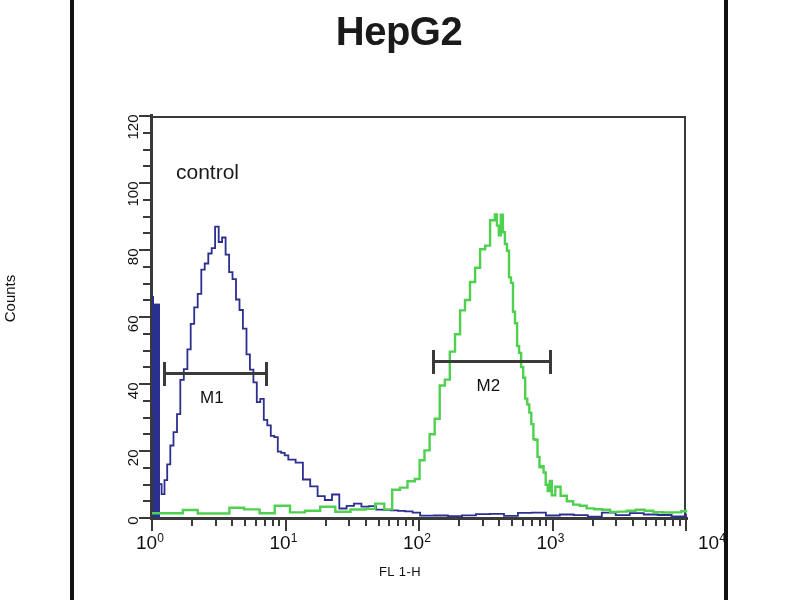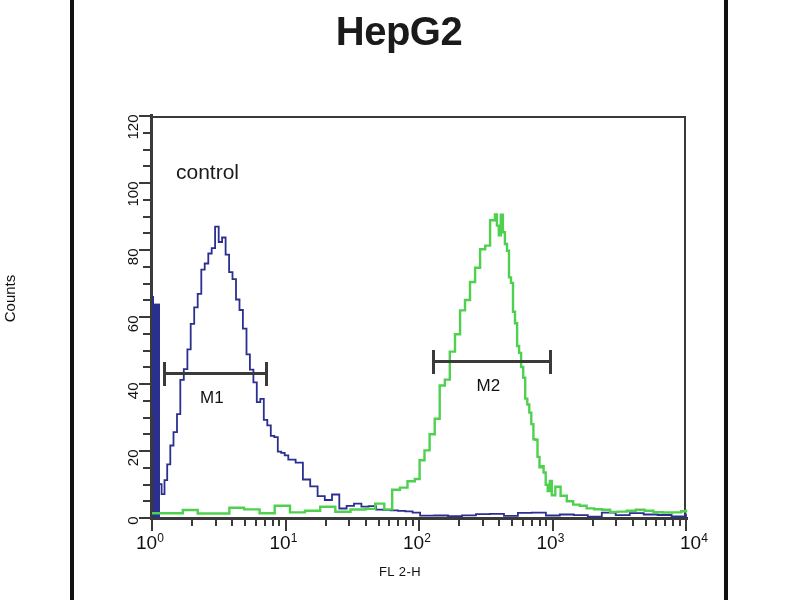--- a/index.html
+++ b/index.html
@@ -64,21 +64,21 @@
 <div id="frame"></div>
 
 <div id="title">HepG2</div>
 
 <div id="chartroot">
 
   <div id="axisY"></div>
   <div id="axisX"></div>
 
   <div id="ytitle">Counts</div>
-  <div id="xtitle">FL 2-H</div>
+  <div id="xtitle">FL 1-H</div>
 
   <div id="yticks">
       <div class="ytick maj" style="top: 517px;"></div>
       <div class="ylab" style="top: 508px; transform: rotate(-90deg);">0</div>
       <div class="ytick maj" style="top: 450px;"></div>
       <div class="ylab" style="top: 441px; transform: rotate(-90deg);">20</div>
       <div class="ytick maj" style="top: 383px;"></div>
       <div class="ylab" style="top: 374px; transform: rotate(-90deg);">40</div>
       <div class="ytick maj" style="top: 316px;"></div>
       <div class="ylab" style="top: 307px; transform: rotate(-90deg);">60</div>
@@ -142,21 +142,21 @@
       <div class="xlab" style="left: 536.5px;">10<sup>3</sup></div>
       <div class="xtick min" style="left: 591.688px;"></div>
       <div class="xtick min" style="left: 615.196px;"></div>
       <div class="xtick min" style="left: 631.875px;"></div>
       <div class="xtick min" style="left: 644.812px;"></div>
       <div class="xtick min" style="left: 655.383px;"></div>
       <div class="xtick min" style="left: 664.321px;"></div>
       <div class="xtick min" style="left: 672.063px;"></div>
       <div class="xtick min" style="left: 678.891px;"></div>
       <div class="xtick maj" style="left: 685px;"></div>
-      <div class="xlab" style="left: 680px;">10<sup>4</sup></div>
+      <div class="xlab" style="left: 698px;">10<sup>4</sup></div>
     </div>
 
   <div id="plot"></div>
 
   <svg id="traces" width="800" height="600">
       <path d="M152.0,296.8 L153.1,296.8 L153.1,410.2 L154.8,410.2 L154.8,478.6 L157.0,478.6 L157.0,486.3 L159.1,486.3 L159.1,484.1 L161.6,484.1 L161.6,494.1 L164.5,494.1 L164.5,480.1 L167.2,480.1 L167.2,464.4 L170.3,464.4 L170.3,445.5 L173.5,445.5 L173.5,432.2 L177.0,432.2 L177.0,414.1 L180.3,414.1 L180.3,379.8 L183.8,379.8 L183.8,369.1 L187.4,369.1 L187.4,349.3 L190.7,349.3 L190.7,323.8 L194.2,323.8 L194.2,307.4 L197.7,307.4 L197.7,293.8 L201.3,293.8 L201.3,269.6 L204.7,269.6 L204.7,263.5 L208.3,263.5 L208.3,253.5 L211.7,253.5 L211.7,248.1 L215.1,248.1 L215.1,226.7 L218.7,226.7 L218.7,242.0 L222.1,242.0 L222.1,237.5 L225.6,237.5 L225.6,254.7 L229.1,254.7 L229.1,272.2 L232.5,272.2 L232.5,279.2 L236.0,279.2 L236.0,299.5 L239.5,299.5 L239.5,310.0 L242.9,310.0 L242.9,328.6 L246.5,328.6 L246.5,354.4 L249.9,354.4 L249.9,369.6 L253.4,369.6 L253.4,382.4 L256.8,382.4 L256.8,402.1 L260.3,402.1 L260.3,398.8 L263.8,398.8 L263.8,419.9 L267.3,419.9 L267.3,425.3 L270.8,425.3 L270.8,435.9 L274.3,435.9 L274.3,437.2 L277.8,437.2 L277.8,451.6 L281.2,451.6 L281.2,452.9 L284.7,452.9 L284.7,455.3 L288.3,455.3 L288.3,459.6 L295.6,459.6 L295.6,462.7 L302.9,462.7 L302.9,479.5 L310.2,479.5 L310.2,486.4 L317.6,486.4 L317.6,496.2 L324.8,496.2 L324.8,500.0 L332.0,500.0 L332.0,494.5 L339.3,494.5 L339.3,508.5 L346.6,508.5 L346.6,505.8 L354.0,505.8 L354.0,503.7 L361.4,503.7 L361.4,506.6 L368.7,506.6 L368.7,506.1 L376.0,506.1 L376.0,509.7 L383.3,509.7 L383.3,509.9 L390.6,509.9 L390.6,510.4 L398.0,510.4 L398.0,510.9 L405.3,510.9 L405.3,511.3 L412.6,511.3 L412.6,512.6 L420.1,512.6 L420.1,515.6 L434.2,515.6 L434.2,515.5 L448.0,515.5 L448.0,516.1 L462.0,516.1 L462.0,515.3 L475.9,515.3 L475.9,514.1 L490.0,514.1 L490.0,513.8 L504.0,513.8 L504.0,515.9 L517.9,515.9 L517.9,512.9 L531.9,512.9 L531.9,512.7 L545.9,512.7 L545.9,515.5 L559.8,515.5 L559.8,514.5 L573.8,514.5 L573.8,515.1 L587.8,515.1 L587.8,516.7 L601.8,516.7 L601.8,512.7 L615.7,512.7 L615.7,515.1 L629.7,515.1 L629.7,513.2 L643.7,513.2 L643.7,514.5 L657.7,514.5 L657.7,515.0 L671.6,515.0 L671.6,516.5 L686.0,516.5 L686.0,513.6" fill="none" stroke="#2b2f8f" stroke-width="1.8" stroke-linejoin="miter"></path>
       <rect x="153.0" y="303.6" width="7" height="214.4" fill="#2b2f8f"></rect>
       <path d="M152.0,513.3 L167.2,513.3 L167.2,513.2 L182.8,513.2 L182.8,510.0 L197.7,510.0 L197.7,513.5 L213.7,513.5 L213.7,513.5 L229.4,513.5 L229.4,507.7 L244.1,507.7 L244.1,509.4 L259.6,509.4 L259.6,513.2 L274.7,513.2 L274.7,505.8 L290.0,505.8 L290.0,512.4 L305.0,512.4 L305.0,510.7 L320.2,510.7 L320.2,506.8 L335.3,506.8 L335.3,511.8 L350.5,511.8 L350.5,509.5 L365.6,509.5 L365.6,508.9 L375.2,508.9 L375.2,503.6 L384.3,503.6 L384.3,509.4 L392.2,509.4 L392.2,489.7 L400.0,489.7 L400.0,487.6 L407.5,487.6 L407.5,481.2 L414.8,481.2 L414.8,479.0 L419.6,479.0 L419.6,460.3 L424.5,460.3 L424.5,450.4 L429.6,450.4 L429.6,434.2 L434.7,434.2 L434.7,418.7 L439.7,418.7 L439.7,385.5 L444.8,385.5 L444.8,379.6 L449.8,379.6 L449.8,351.6 L455.0,351.6 L455.0,334.2 L460.1,334.2 L460.1,310.4 L465.0,310.4 L465.0,300.0 L470.0,300.0 L470.0,282.0 L475.1,282.0 L475.1,267.8 L480.1,267.8 L480.1,249.3 L485.2,249.3 L485.2,245.6 L490.1,245.6 L490.1,220.2 L492.6,220.2 L492.6,220.3 L494.9,220.3 L494.9,214.4 L496.9,214.4 L496.9,225.6 L498.8,225.6 L498.8,235.2 L500.8,235.2 L500.8,214.7 L502.9,214.7 L502.9,232.3 L504.9,232.3 L504.9,244.0 L507.0,244.0 L507.0,250.7 L509.0,250.7 L509.0,277.4 L511.0,277.4 L511.0,282.9 L513.0,282.9 L513.0,311.7 L515.0,311.7 L515.0,323.3 L517.1,323.3 L517.1,346.0 L519.1,346.0 L519.1,352.9 L521.1,352.9 L521.1,367.0 L523.2,367.0 L523.2,377.8 L525.2,377.8 L525.2,398.6 L527.3,398.6 L527.3,404.5 L529.3,404.5 L529.3,412.6 L531.3,412.6 L531.3,424.1 L533.4,424.1 L533.4,439.2 L535.4,439.2 L535.4,439.8 L537.5,439.8 L537.5,456.9 L539.5,456.9 L539.5,467.3 L541.6,467.3 L541.6,466.1 L543.6,466.1 L543.6,472.5 L545.7,472.5 L545.7,484.8 L547.7,484.8 L547.7,491.1 L549.8,491.1 L549.8,480.9 L551.8,480.9 L551.8,495.2 L555.3,495.2 L555.3,486.7 L560.6,486.7 L560.6,495.7 L566.8,495.7 L566.8,501.3 L573.2,501.3 L573.2,504.6 L579.8,504.6 L579.8,505.8 L586.6,505.8 L586.6,508.4 L594.1,508.4 L594.1,509.3 L602.0,509.3 L602.0,509.8 L610.1,509.8 L610.1,511.9 L618.1,511.9 L618.1,511.6 L626.8,511.6 L626.8,510.7 L635.7,510.7 L635.7,509.8 L644.6,509.8 L644.6,510.7 L653.4,510.7 L653.4,512.2 L662.8,512.2 L662.8,512.5 L672.3,512.5 L672.3,512.4 L681.2,512.4 L681.2,511.3 L686.0,511.3 L686.0,509.4" fill="none" stroke="#4fd14f" stroke-width="2.4" stroke-linejoin="miter"></path>
     </svg>
 

